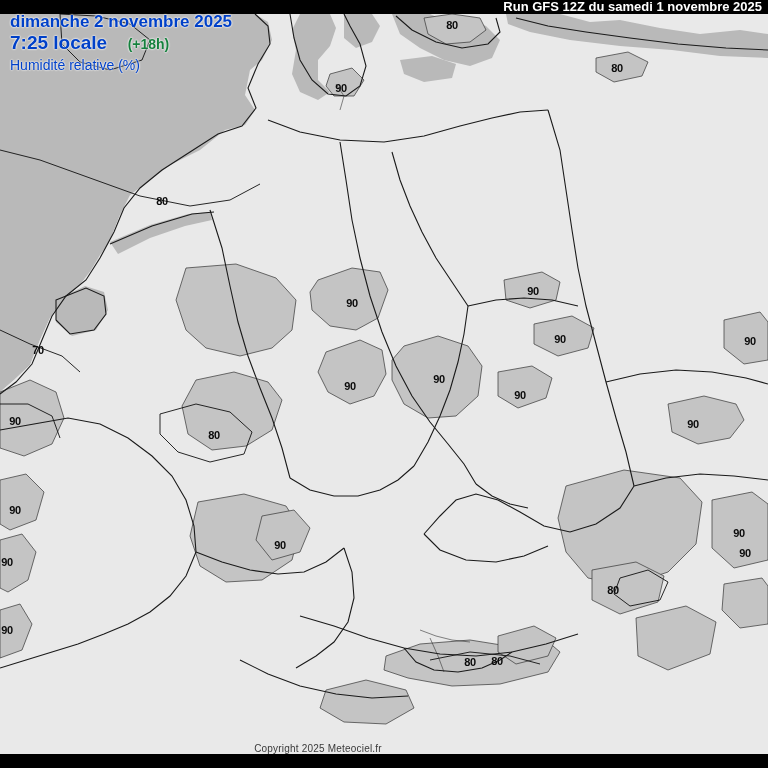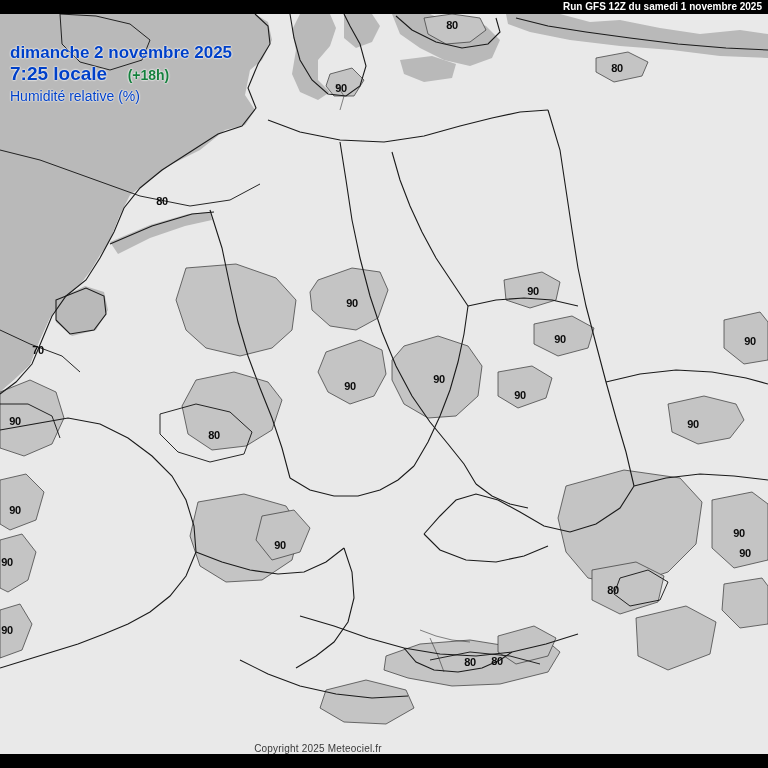--- a/index.html
+++ b/index.html
@@ -36,38 +36,37 @@
     height: 14px;
     background: #000;
   }
   .run-label {
     position: absolute;
     right: 6px;
     top: 0px;
     height: 14px;
     line-height: 14px;
     color: #ffffff;
-    font-size: 10px;
+    font-size: 13px;
     font-weight: bold;
     white-space: nowrap;
   }
   .title-block {
     position: absolute;
     left: 10px;
     top: 12px;
     color: #0050d0;
     text-shadow: 0 0 2px #ffffff, 0 0 2px #ffffff;
   }
   .title-date {
     font-size: 17px;
     font-weight: bold;
     color: #0040c8;
     line-height: 20px;
     white-space: nowrap;
-    margin-top: 31px;
   }
   .title-time-row {
     line-height: 22px;
     white-space: nowrap;
   }
   .title-time {
     font-size: 19px;
     font-weight: bold;
     color: #0040c8;
   }

